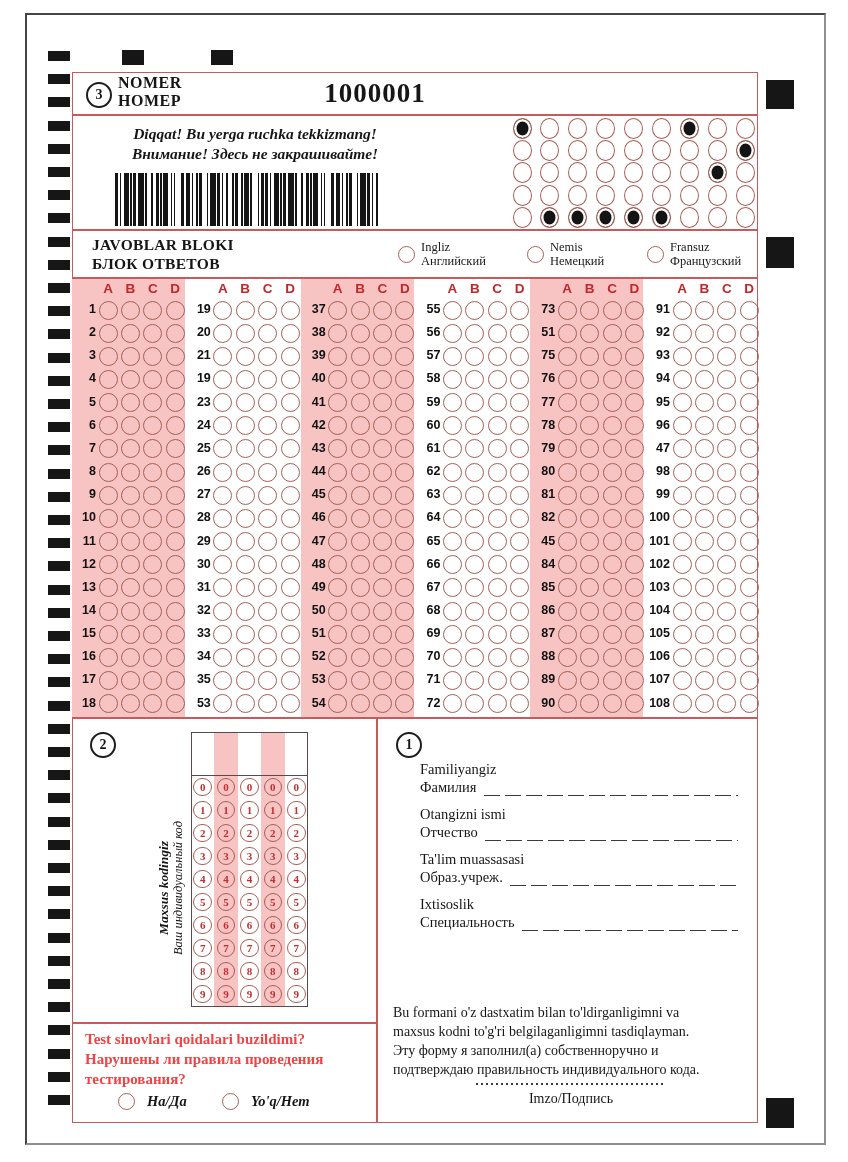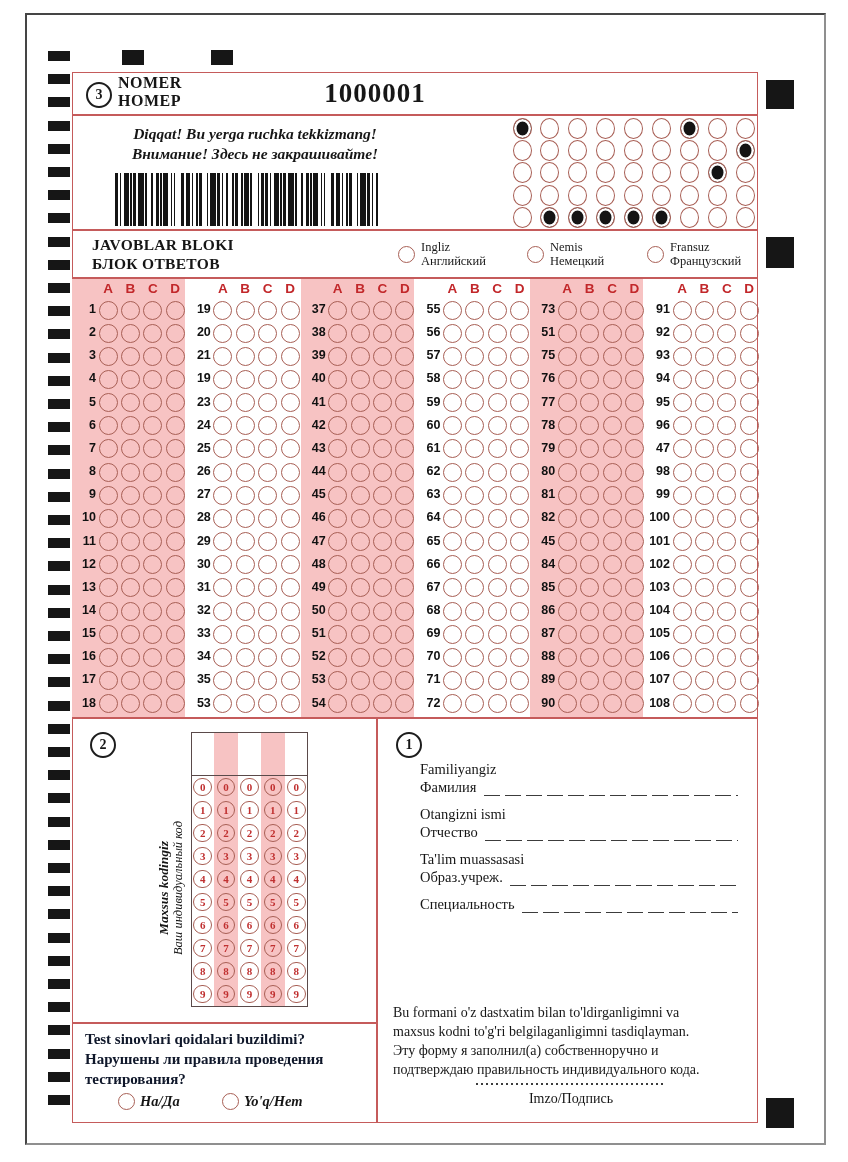--- a/index.html
+++ b/index.html
@@ -10,22 +10,22 @@
   .box{position:absolute;border:1px solid #c55b5b;background:#fff;box-sizing:border-box;}
   .badge{position:absolute;width:22px;height:22px;border:2px solid #1d1d1d;border-radius:50%;
          display:flex;align-items:center;justify-content:center;
          font:bold 14px "Liberation Serif",serif;background:#fff;}
   .blackmark{position:absolute;background:#161616;}
   .bubble{position:absolute;border-radius:50%;box-sizing:border-box;border:1.4px solid #a85f55;background:transparent;}
   .bubble.filled{background:#141414;box-shadow:inset 0 0 0 2.5px #ffffff;}
   .lang-item{position:absolute;display:flex;align-items:center;gap:6px;}
   .lang-circle{width:17px;height:17px;border:1.3px solid #a85f55;border-radius:50%;box-sizing:border-box;background:#fff;}
   .lang-lines{font:12.5px "Liberation Serif",serif;line-height:14px;color:#1a1a1a;}
-  .qline{position:absolute;font:bold 15px "Liberation Serif",serif;color:#0f172a;}
-  .opt{position:absolute;display:flex;align-items:center;gap:5px;
+  .qline{position:absolute;font:bold 15px "Liberation Serif",serif;color:#ef4444;}
+  .opt{position:absolute;display:flex;align-items:center;gap:12px;
        font:bold italic 14.5px "Liberation Serif",serif;}
   .opt .lang-circle{width:17px;height:17px;}
   .fieldrow{margin-bottom:9px;}
   .fieldrow .lat{font:14.5px "Liberation Serif",serif;line-height:18px;}
   .fieldrow .ru-line{display:flex;align-items:flex-end;font:14.5px "Liberation Serif",serif;line-height:18px;}
   .write-line{flex:1;height:14px;margin-left:7px;
       background:repeating-linear-gradient(90deg,#3c3c3c 0 16px,rgba(0,0,0,0) 16px 21px) bottom/100% 1.5px no-repeat;}
   .decl-line{font:14px "Liberation Serif",serif;line-height:19px;}
   .dotted-line{height:3px;background:repeating-linear-gradient(90deg,#3c3c3c 0 2px,rgba(0,0,0,0) 2px 5px) bottom/100% 2px no-repeat;}
 </style>
@@ -901,20 +901,21 @@
         </div>
       </div>
       <div class="fieldrow">
         <div class="lat">Ta'lim muassasasi</div>
         <div class="ru-line">
           <span>Образ.учреж.</span>
           <span class="write-line"></span>
         </div>
       </div>
       <div class="fieldrow">
+        <div class="lat">Ixtisoslik</div>
         <div class="ru-line">
           <span>Специальность</span>
           <span class="write-line"></span>
         </div>
       </div>
     </div>
   <div class="abs" id="declaration" style="left:393px;top:1003px;width:356px;">
       <div class="decl-line">Bu formani o'z dastxatim bilan to'ldirganligimni va</div>
       <div class="decl-line">maxsus kodni to'g'ri belgilaganligimni tasdiqlayman.</div>
       <div class="decl-line">Эту форму я заполнил(а) собственноручно и</div>

